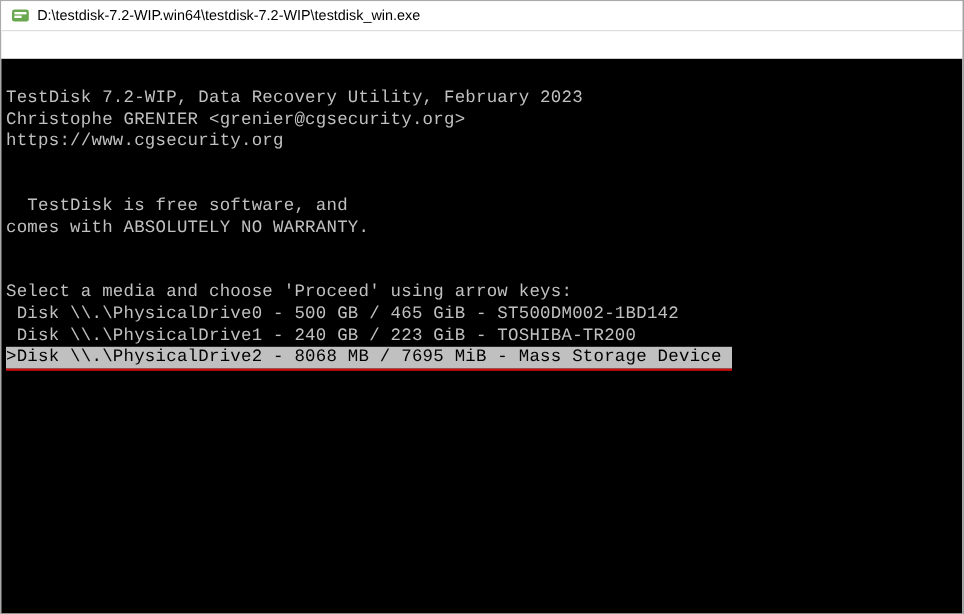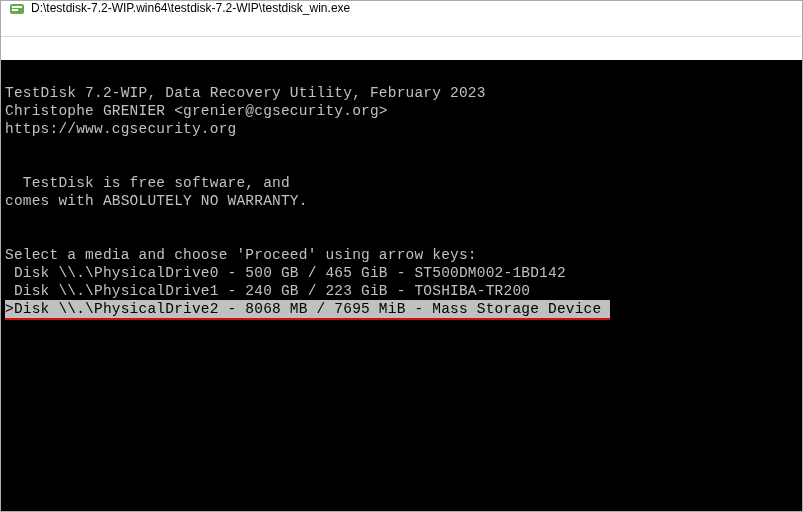--- a/index.html
+++ b/index.html
@@ -5,25 +5,25 @@
   * { margin: 0; padding: 0; box-sizing: border-box; }
   body {
     background: #fff;
     font-family: "Segoe UI", Tahoma, sans-serif;
     width: 803px;
     height: 512px;
     overflow: hidden;
     border: 1px solid #aaa;
   }
   .titlebar {
-    height: 36px;
+    height: 25px;
     background: #fff;
     border-bottom: 1px solid #ddd;
     display: flex;
-    align-items: flex-start;
+    align-items: center;
     padding: 0 8px;
     font-size: 12px;
     color: #000;
   }
   .titlebar .icon {
     width: 16px; height: 16px; margin-right: 6px;
     display: inline-flex; align-items: center; justify-content: center;
   }
   .terminal {
     background: #000;

